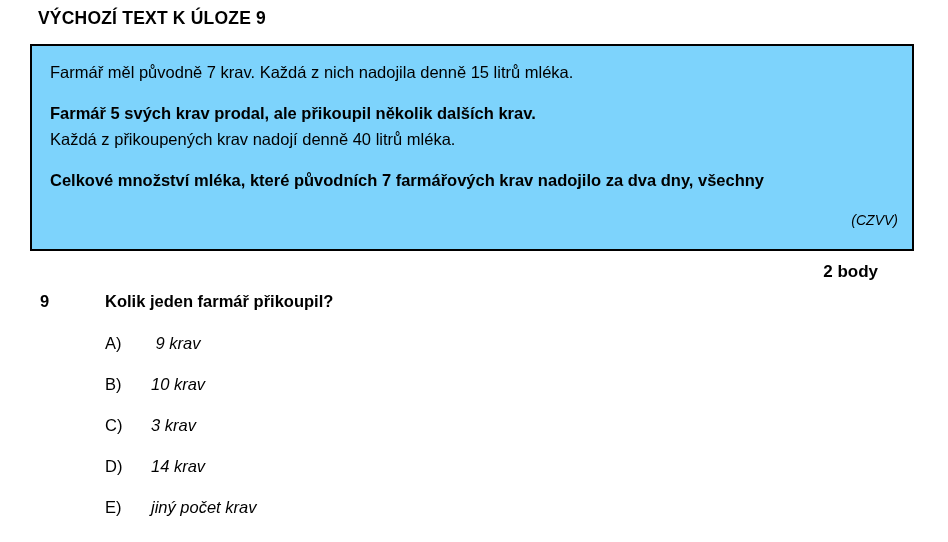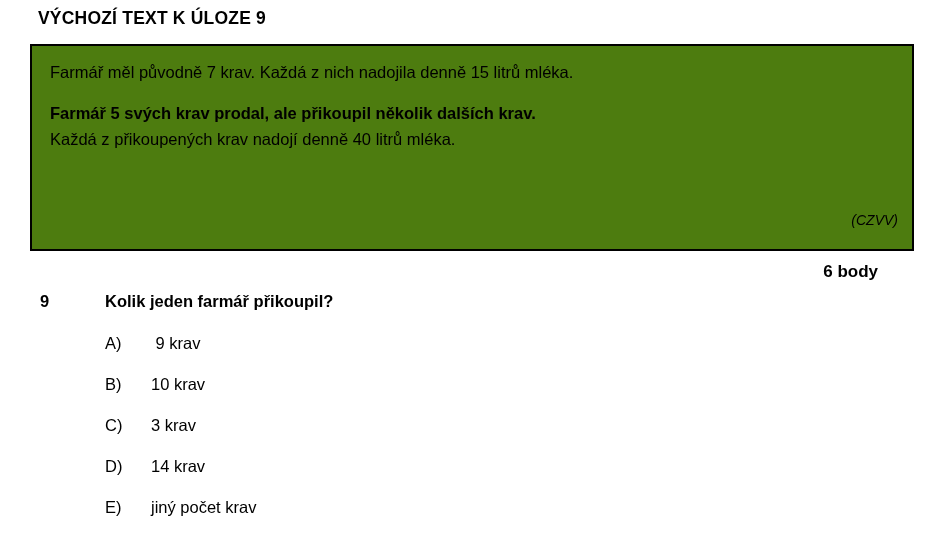--- a/index.html
+++ b/index.html
@@ -30,21 +30,21 @@
     letter-spacing: 0.2px;
   }
   .stimulus-box {
     position: absolute;
     left: 30px;
     top: 44px;
     width: 884px;
     height: 207px;
     border: 2px solid #000000;
     box-sizing: border-box;
-    background: #4d7c0f;
+    background: #7dd3fc;
   }
   .stimulus-inner {
     padding: 13px 18px 0 18px;
   }
   .para {
     font-size: 16.5px;
     line-height: 1.62;
     margin: 0 0 14px 0;
   }
   .para.nogap {
@@ -90,39 +90,41 @@
     align-items: baseline;
     height: 41px;
     font-size: 16.5px;
   }
   .option .label {
     width: 46px;
     flex: 0 0 46px;
   }
   .option .text {
     white-space: pre;
+    font-style: italic;
   }
 </style>
 </head>
 <body>
 
 <div class="page">
 
   <div class="heading">VÝCHOZÍ TEXT K ÚLOZE 9</div>
 
   <div class="stimulus-box">
     <div class="stimulus-inner">
       <p class="para">Farmář měl původně 7 krav. Každá z nich nadojila denně 15 litrů mléka.</p>
       <p class="para nogap">Farmář 5 svých krav prodal, ale přikoupil několik dalších krav.</p>
       <p class="para">Každá z přikoupených krav nadojí denně 40 litrů mléka.</p>
+      <p class="para nogap">Celkové množství mléka, které původních 7 farmářových krav nadojilo za dva dny, všechny</p>
     </div>
     <div class="source">(CZVV)</div>
   </div>
 
-  <div class="points">6 body</div>
+  <div class="points">2 body</div>
 
   <div class="q-number">9</div>
   <div class="q-text">Kolik jeden farmář přikoupil?</div>
 
   <div class="options">
     <div class="option">
       <span class="label">A)</span>
       <span class="text"> 9 krav</span>
     </div>
     <div class="option">

